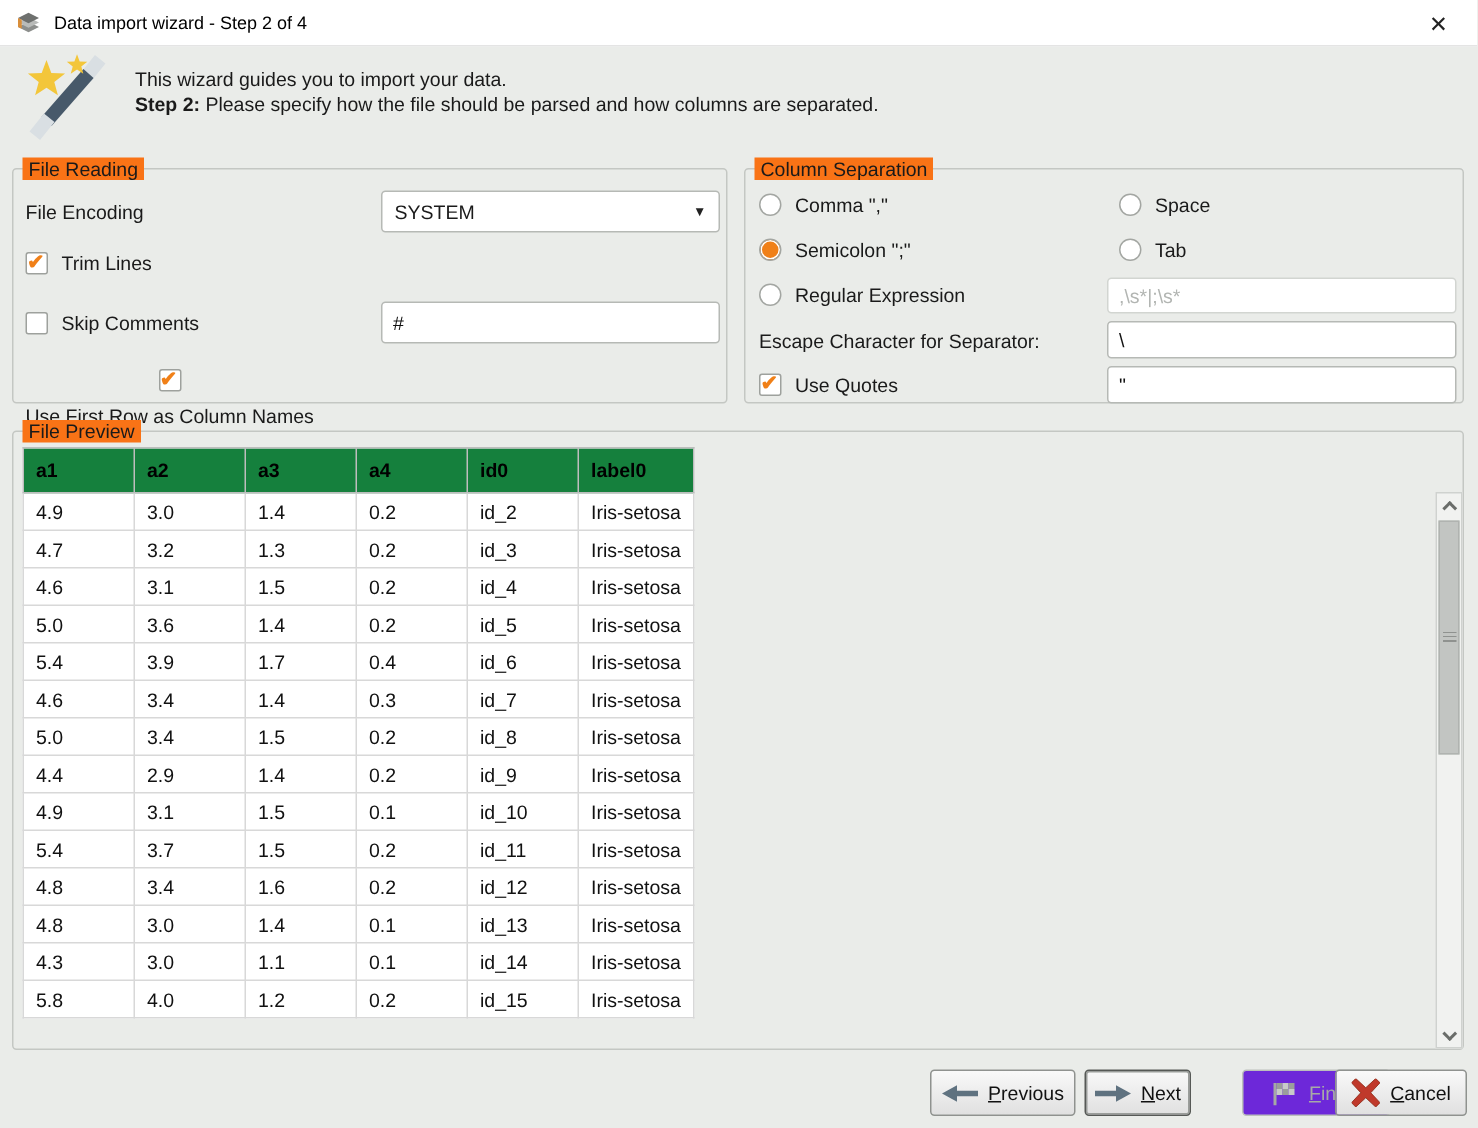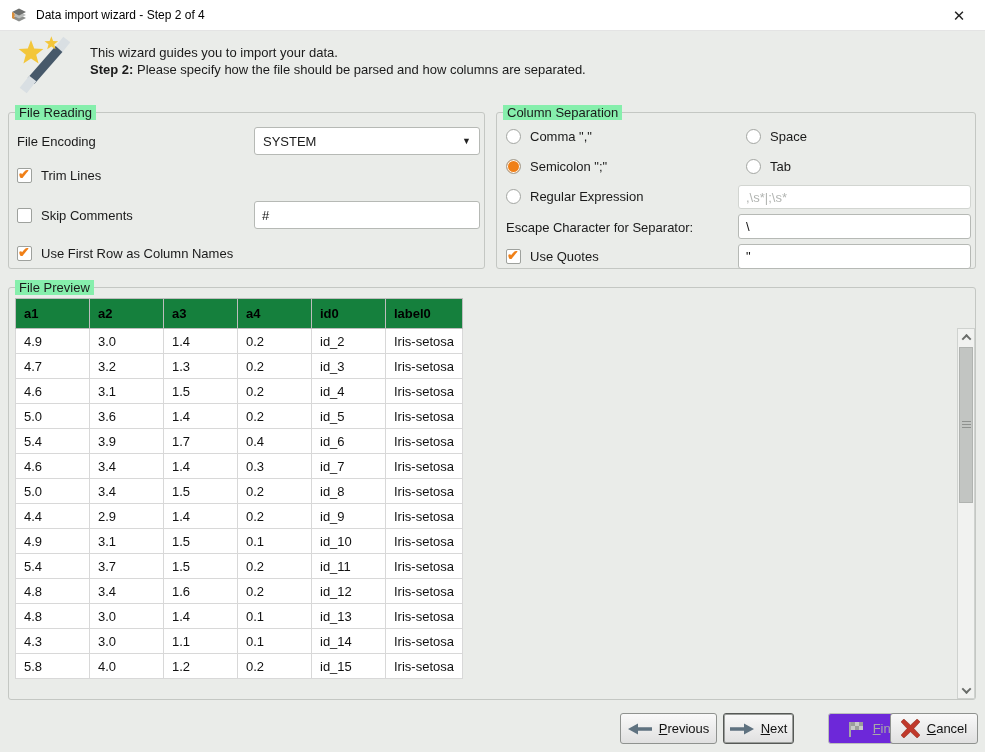--- a/index.html
+++ b/index.html
@@ -30,21 +30,21 @@
   .banner { position:absolute; left:0; top:32px; width:985px; height:68px; }
   .wizard-icon { position:absolute; left:14px; top:4px; }
   .banner-text { position:absolute; left:90px; top:12px; line-height:17px; }
   .banner-text b { font-weight:bold; }
 
   
   .group {
     position:absolute; border:1px solid #c4c7c3; border-radius:3px;
   }
   .group-legend {
-    position:absolute; top:-8px; left:6px; background:#86efac;
+    position:absolute; top:-8px; left:6px; background:#f97316;
     padding:0 4px; font-size:13px; color:#1a1a1a; white-space:nowrap;
   }
   .g-filereading   { left:8px;  top:112px; width:477px; height:157px; }
   .g-colsep        { left:496px; top:112px; width:480px; height:157px; }
   .g-preview       { left:8px;  top:287px; width:968px; height:413px; }
 
   .abs { position:absolute; }
 
   
   .field-label { white-space:nowrap; }
@@ -177,21 +177,21 @@
     </div>
 
     <div class="ctl-row" style="left:8px; top:95px;">
       <span class="checkbox"></span>
       <span>Skip Comments</span>
     </div>
     <div class="input-wrap" style="left:245px; top:88px; width:226px; height:28px;">
       <input class="text-input" type="text" value="#" style="">
     </div>
 
-    <div class="ctl-row" style="left:8px; top:133px;">
+    <div class="ctl-row" style="left:8px; top:133px;flex-direction:column;">
       <span class="checkbox on"></span>
       <span>Use First Row as Column Names</span>
     </div>
   </div>
 
   <div class="group g-colsep">
     <span class="group-legend">Column Separation</span>
 
     <div class="ctl-row" style="left:9px; top:16px;">
       <span class="radio"></span>

